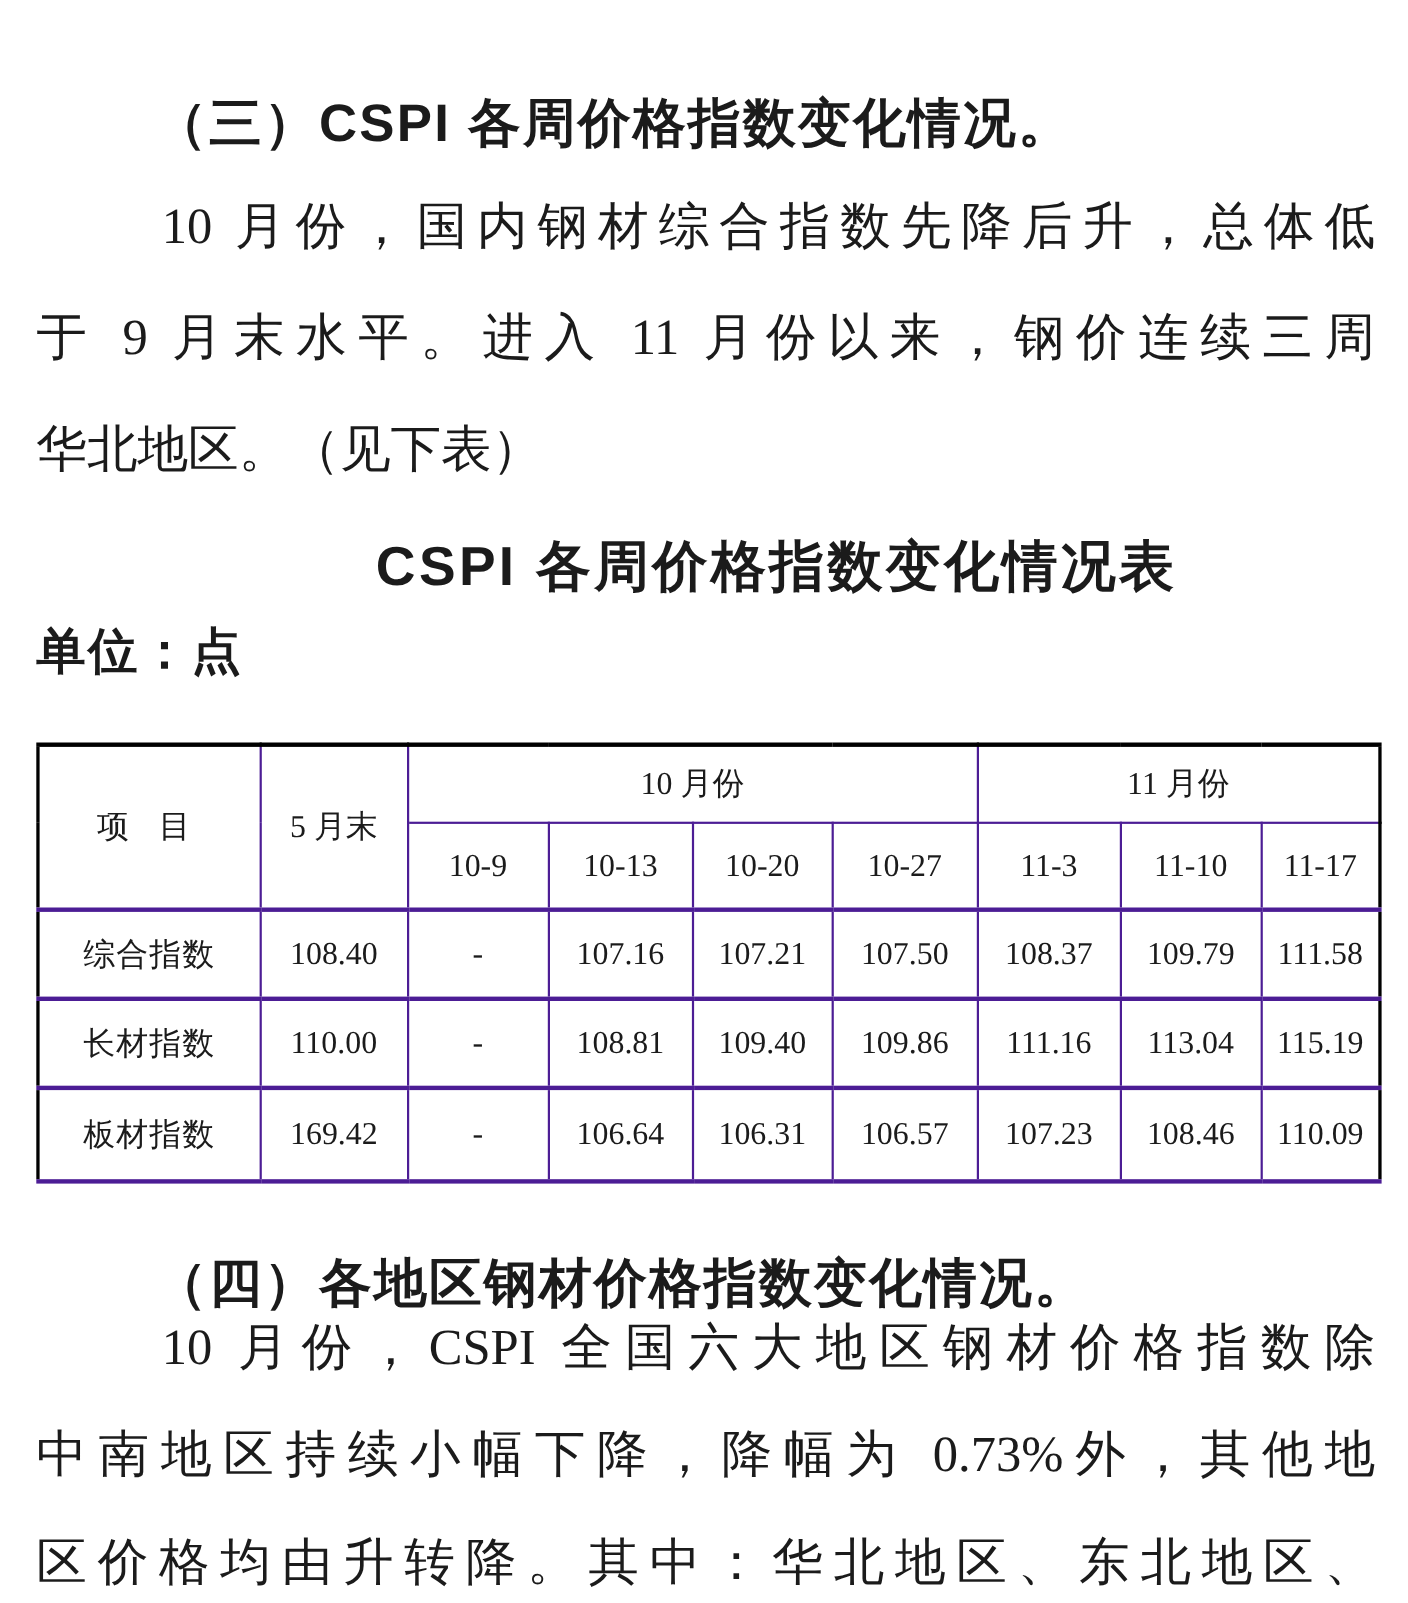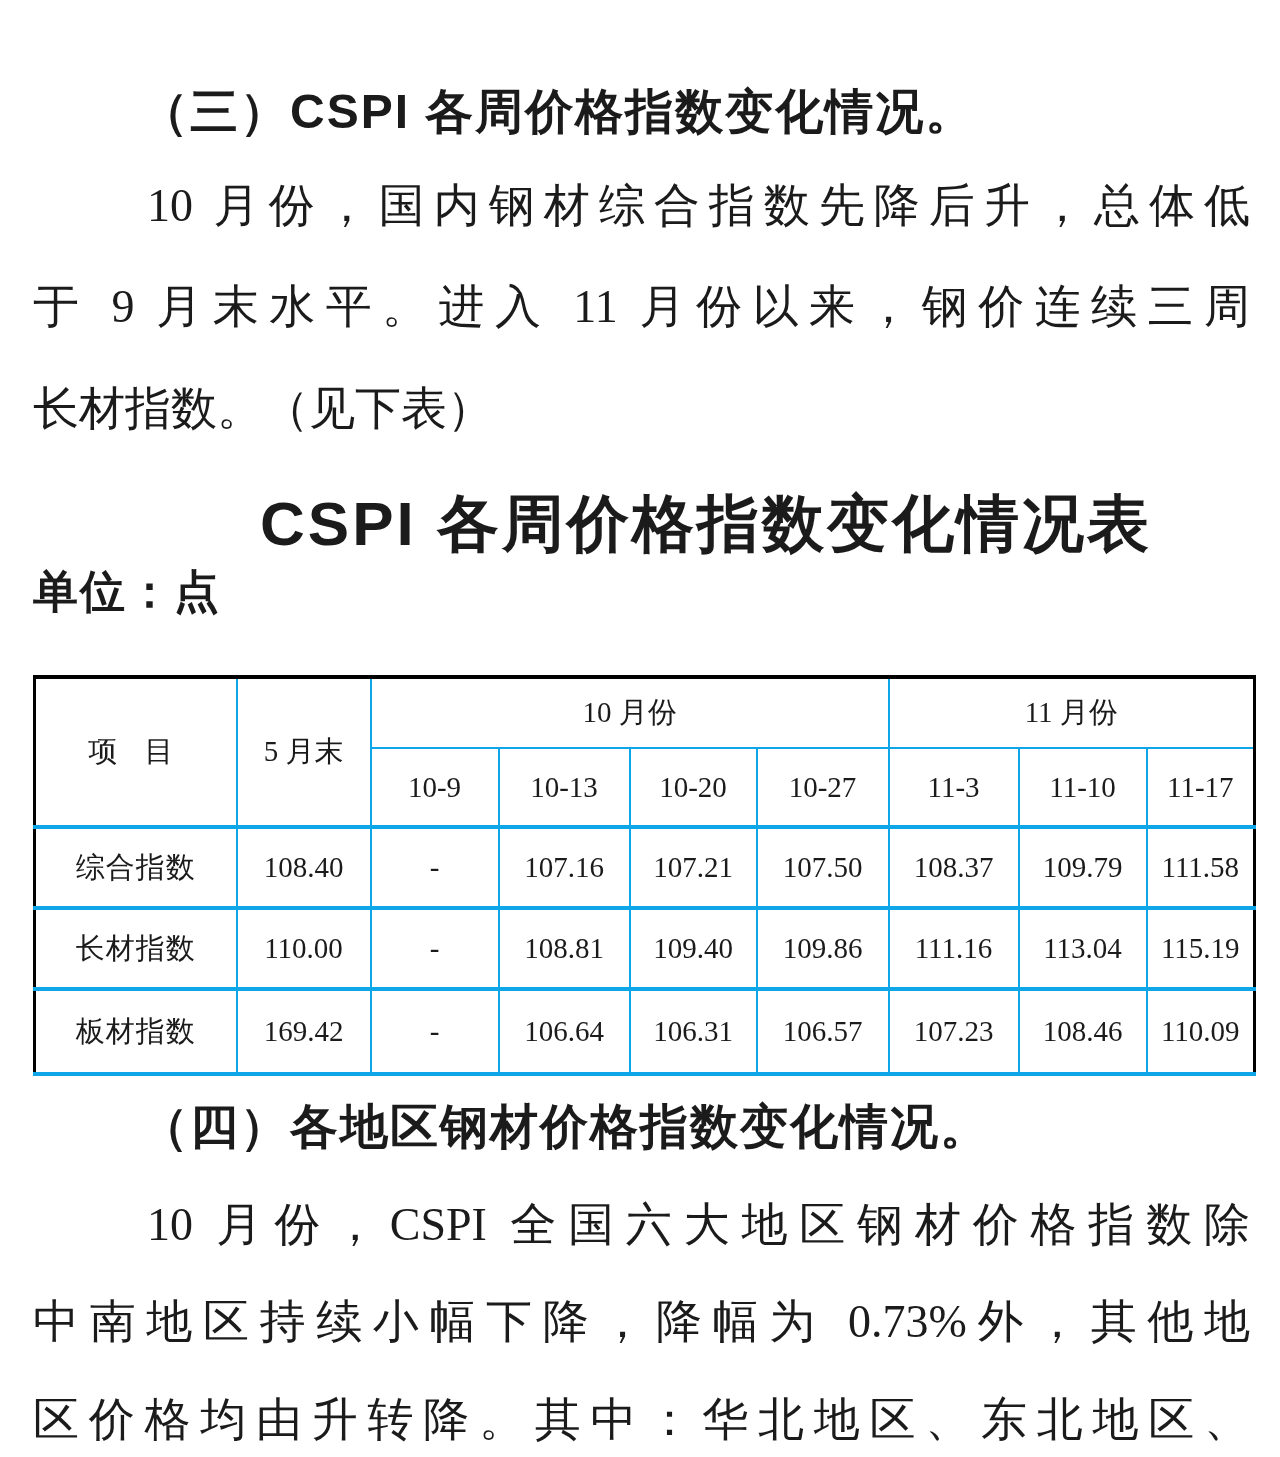--- a/index.html
+++ b/index.html
@@ -26,20 +26,21 @@
     font-size: 48px;
     font-weight: bold;
     letter-spacing: 2px;
     white-space: nowrap;
   }
   .sec-heading.gothic {
     font-family: "Liberation Sans", "DejaVu Sans", sans-serif;
   }
   .sec-heading.kai {
     font-family: Liberation Mono, monospace;
+    margin-top: 40px;
   }
 
   
   .body-line {
     left: 33px;
     width: 1217px;
     font-size: 46px;
     line-height: 1.15;
     text-align: justify;
     text-align-last: justify;
@@ -53,21 +54,21 @@
     white-space: normal;
   }
 
   
   .table-title {
     left: 33px;
     width: 1220px;
     padding-left: 126px;
     box-sizing: border-box;
     text-align: center;
-    font-size: 62px;
+    font-size: 50px;
     font-weight: bold;
     letter-spacing: 3px;
     font-family: "Liberation Sans", "DejaVu Sans", sans-serif;
   }
   .unit-line {
     left: 33px;
     width: 1219px;
     text-align: left;
     font-size: 45px;
     font-weight: bold;
@@ -81,21 +82,21 @@
     left: 33px;
     top: 675px;
     width: 1220px;
     border-collapse: collapse;
     table-layout: fixed;
     border: 3px solid #000;
     border-top-width: 4px;
     border-bottom-width: 4px;
   }
   table.cspi th, table.cspi td {
-    border: 2px solid #0ea5e9;
+    border: 2px solid #4c1d95;
     text-align: center;
     vertical-align: middle;
     font-weight: normal;
     font-size: 29px;
     padding: 0;
     overflow: hidden;
   }
   table.cspi tbody td {
     border-top-width: 4px;
     border-bottom-width: 4px;
@@ -107,21 +108,21 @@
   table.cspi th.item-cell { letter-spacing: 10px; }
   table.cspi td.row-label { letter-spacing: 1px; }
 </style>
 </head>
 <body>
 
 <div class="abs sec-heading gothic" style="top:80px;">（三）CSPI 各周价格指数变化情况。</div>
 
 <div class="abs body-line indent" style="top:180px;">10 月份，国内钢材综合指数先降后升，总体低</div>
 <div class="abs body-line" style="top:281px;">于 9 月末水平。进入 11 月份以来，钢价连续三周</div>
-<div class="abs body-line no-stretch" style="top:383px;">长材指数。（见下表）</div>
+<div class="abs body-line no-stretch" style="top:383px;">华北地区。（见下表）</div>
 
 <div class="abs table-title" style="top:482px;">CSPI 各周价格指数变化情况表</div>
 <div class="abs unit-line" style="top:562px;">单位：点</div>
 
 <table class="cspi">
   <colgroup>
     <col style="width:202px;">
     <col style="width:134px;">
     <col style="width:128px;">
     <col style="width:131px;">

